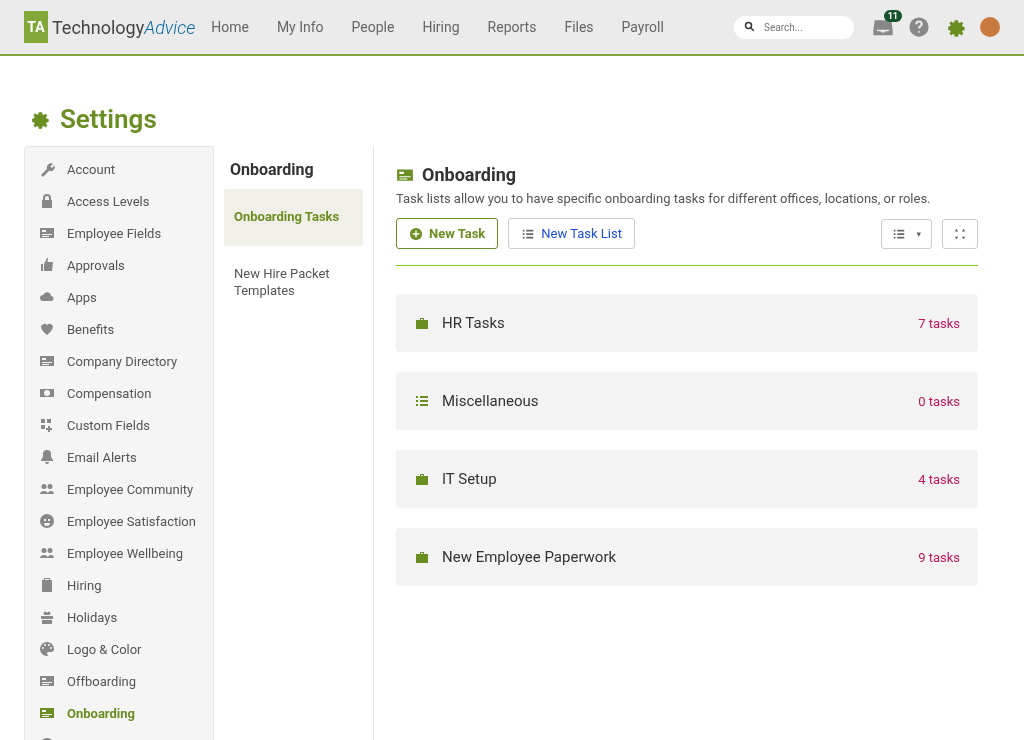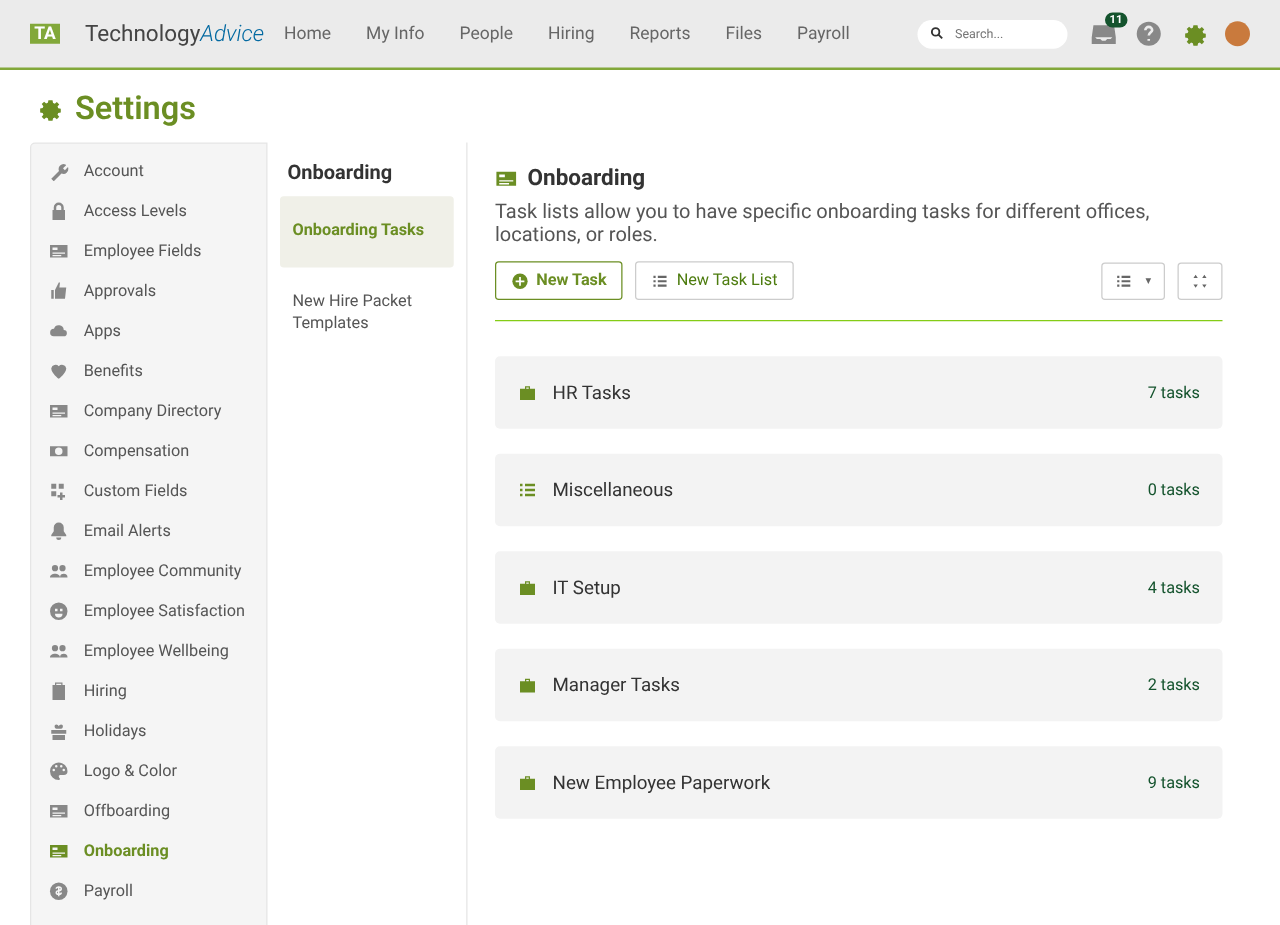--- a/index.html
+++ b/index.html
@@ -1,67 +1,67 @@
 <!DOCTYPE html>
 <html><head>
 <meta charset="utf-8">
 <style>
 * { margin: 0; padding: 0; box-sizing: border-box; font-family: -apple-system, BlinkMacSystemFont, "Segoe UI", Roboto, Helvetica, Arial, sans-serif; }
 body { background: #fff; color: #333; font-size: 14px; }
 .topbar { height: 56px; background: #ebebeb; display: flex; align-items: center; padding: 0 24px; border-bottom: 2px solid #82a83a; }
 .logo { display: flex; align-items: center; font-size: 18px; font-weight: 400; color: #444; }
-.logo-mark { width: 24px; height: 16px; background: #82a83a; margin-right: 20px; display: inline-flex; align-items: center; justify-content: center; color: #fff; font-weight: 700; font-size: 14px; }
+.logo-mark { width: 24px; height: 32px; background: #82a83a; margin-right: 4px; display: inline-flex; align-items: center; justify-content: center; color: #fff; font-weight: 700; font-size: 14px; }
 .logo-text-light { font-weight: 300; color: #0369a1; font-style: italic; }
 .topnav { display: flex; gap: 28px; margin-left: 16px; }
 .topnav-item { color: #666; cursor: pointer; font-size: 14px; }
 .spacer { flex: 1; }
 .search-wrap { position: relative; }
 .search-input { width: 120px; padding: 6px 10px 6px 30px; border-radius: 14px; border: none; background: #fff; font-size: 10px; color: #666; outline: none; }
 .search-icon { position: absolute; left: 10px; top: 50%; transform: translateY(-50%); width: 12px; height: 12px; fill: #888; }
 .top-icons { display: flex; align-items: center; gap: 14px; margin-left: 18px; }
 .icon-btn { position: relative; width: 22px; height: 22px; fill: #888; cursor: pointer; }
 .badge { position: absolute; top: -6px; right: -8px; background: #14532d; color: #fff; border-radius: 8px; font-size: 9px; padding: 1px 4px; font-weight: 700; }
 .gear-green { fill: #6b8e23; }
 .avatar { width: 20px; height: 20px; border-radius: 50%; background: #c97a3d; display: inline-block; }
 
-.page-header { padding: 16px 28px 12px; display: flex; align-items: center; gap: 10px; }
+.page-header { padding: 36px 28px 12px; display: flex; align-items: center; gap: 10px; margin-top: 12px; }
 .page-header svg { width: 22px; height: 22px; fill: #6b8e23; }
 .page-header h1 { font-size: 26px; font-weight: 600; color: #6b8e23; }
 
 .layout { display: flex; padding: 0 24px 24px; gap: 0; }
 .sidebar { width: 190px; background: #f5f5f5; border: 1px solid #e5e5e5; border-radius: 4px 0 0 4px; padding: 6px 0; }
 .sidebar-item { display: flex; align-items: center; gap: 12px; padding: 8px 14px; color: #555; cursor: pointer; font-size: 13px; text-align: center; }
 .sidebar-item svg { width: 16px; height: 16px; fill: #888; flex-shrink: 0; }
 .sidebar-item.active { color: #6b8e23; font-weight: 700; }
 .sidebar-item.active svg { fill: #6b8e23; }
 
 .subnav { width: 160px; border-right: 1px solid #e5e5e5; padding: 14px 10px; }
 .subnav h3 { font-size: 16px; font-weight: 700; color: #333; margin-bottom: 10px; padding: 0 6px; }
 .subnav-item { padding: 20px 10px; font-size: 13px; color: #555; cursor: pointer; border-radius: 3px; line-height: 1.3; }
 .subnav-item.active { background: #f0f0e8; color: #6b8e23; font-weight: 700; }
 
 .main { flex: 1; padding: 18px 22px; }
 .main-header { display: flex; align-items: center; gap: 8px; margin-bottom: 6px; }
 .main-header svg { width: 18px; height: 18px; fill: #6b8e23; }
 .main-header h2 { font-size: 18px; font-weight: 700; color: #333; }
-.main-desc { font-size: 16px; color: #555; margin-bottom: 12px; }
+.main-desc { font-size: 13px; color: #555; margin-bottom: 12px; }
 .action-row { display: flex; align-items: center; gap: 10px; border-bottom: 1px solid #84cc16; padding-bottom: 16px; margin-bottom: 28px; }
 .btn { display: inline-flex; align-items: center; gap: 6px; padding: 7px 12px; border: 1px solid #ccc; border-radius: 3px; background: #fff; font-size: 13px; cursor: pointer; }
 .btn svg { width: 14px; height: 14px; }
 .btn-primary { border-color: #6b8e23; color: #6b8e23; font-weight: 700; }
 .btn-primary svg { fill: #6b8e23; }
-.btn-secondary { color: #4d7c0f; }
+.btn-secondary { color: #1d4ed8; }
 .btn-secondary svg { fill: #666; }
 .icon-only { padding: 7px 10px; }
 .caret::after { content: "▾"; font-size: 9px; margin-left: 4px; color: #666; }
 
 .task-card { background: #f3f3f3; border-radius: 4px; padding: 20px 18px; display: flex; align-items: center; gap: 12px; margin-bottom: 20px; cursor: pointer; }
 .task-card svg { width: 16px; height: 16px; fill: #6b8e23; flex-shrink: 0; }
 .task-title { font-size: 15px; font-weight: 400; color: #333; flex: 1; }
-.task-count { font-size: 13px; color: #14532d; }
+.task-count { font-size: 13px; color: #be185d; }
 </style>
 </head>
 <body>
 
 <svg width="0" height="0" style="position:absolute">
   <defs>
     <g id="i-wrench">
         <path d="M13.4 2.6a4 4 0 00-5.2 5.2L2 14l2 2 6.2-6.2a4 4 0 005.2-5.2l-2.5 2.5-1.5-1.5 2.5-2.5z"></path>
       </g>
     <g id="i-lock">
@@ -369,25 +369,18 @@
           <svg viewBox="0 0 16 16">
             <use href="#i-briefcase"></use>
           </svg>
           <span class="task-title">IT Setup</span>
           <span class="task-count">4 tasks</span>
         </div>
         <div class="task-card">
           <svg viewBox="0 0 16 16">
             <use href="#i-briefcase"></use>
           </svg>
-          <span class="task-title">Manager Tasks</span>
-          <span class="task-count">2 tasks</span>
-        </div>
-        <div class="task-card">
-          <svg viewBox="0 0 16 16">
-            <use href="#i-briefcase"></use>
-          </svg>
           <span class="task-title">New Employee Paperwork</span>
           <span class="task-count">9 tasks</span>
         </div>
       </div>
   </main>
 </div>
 
 </body></html>

